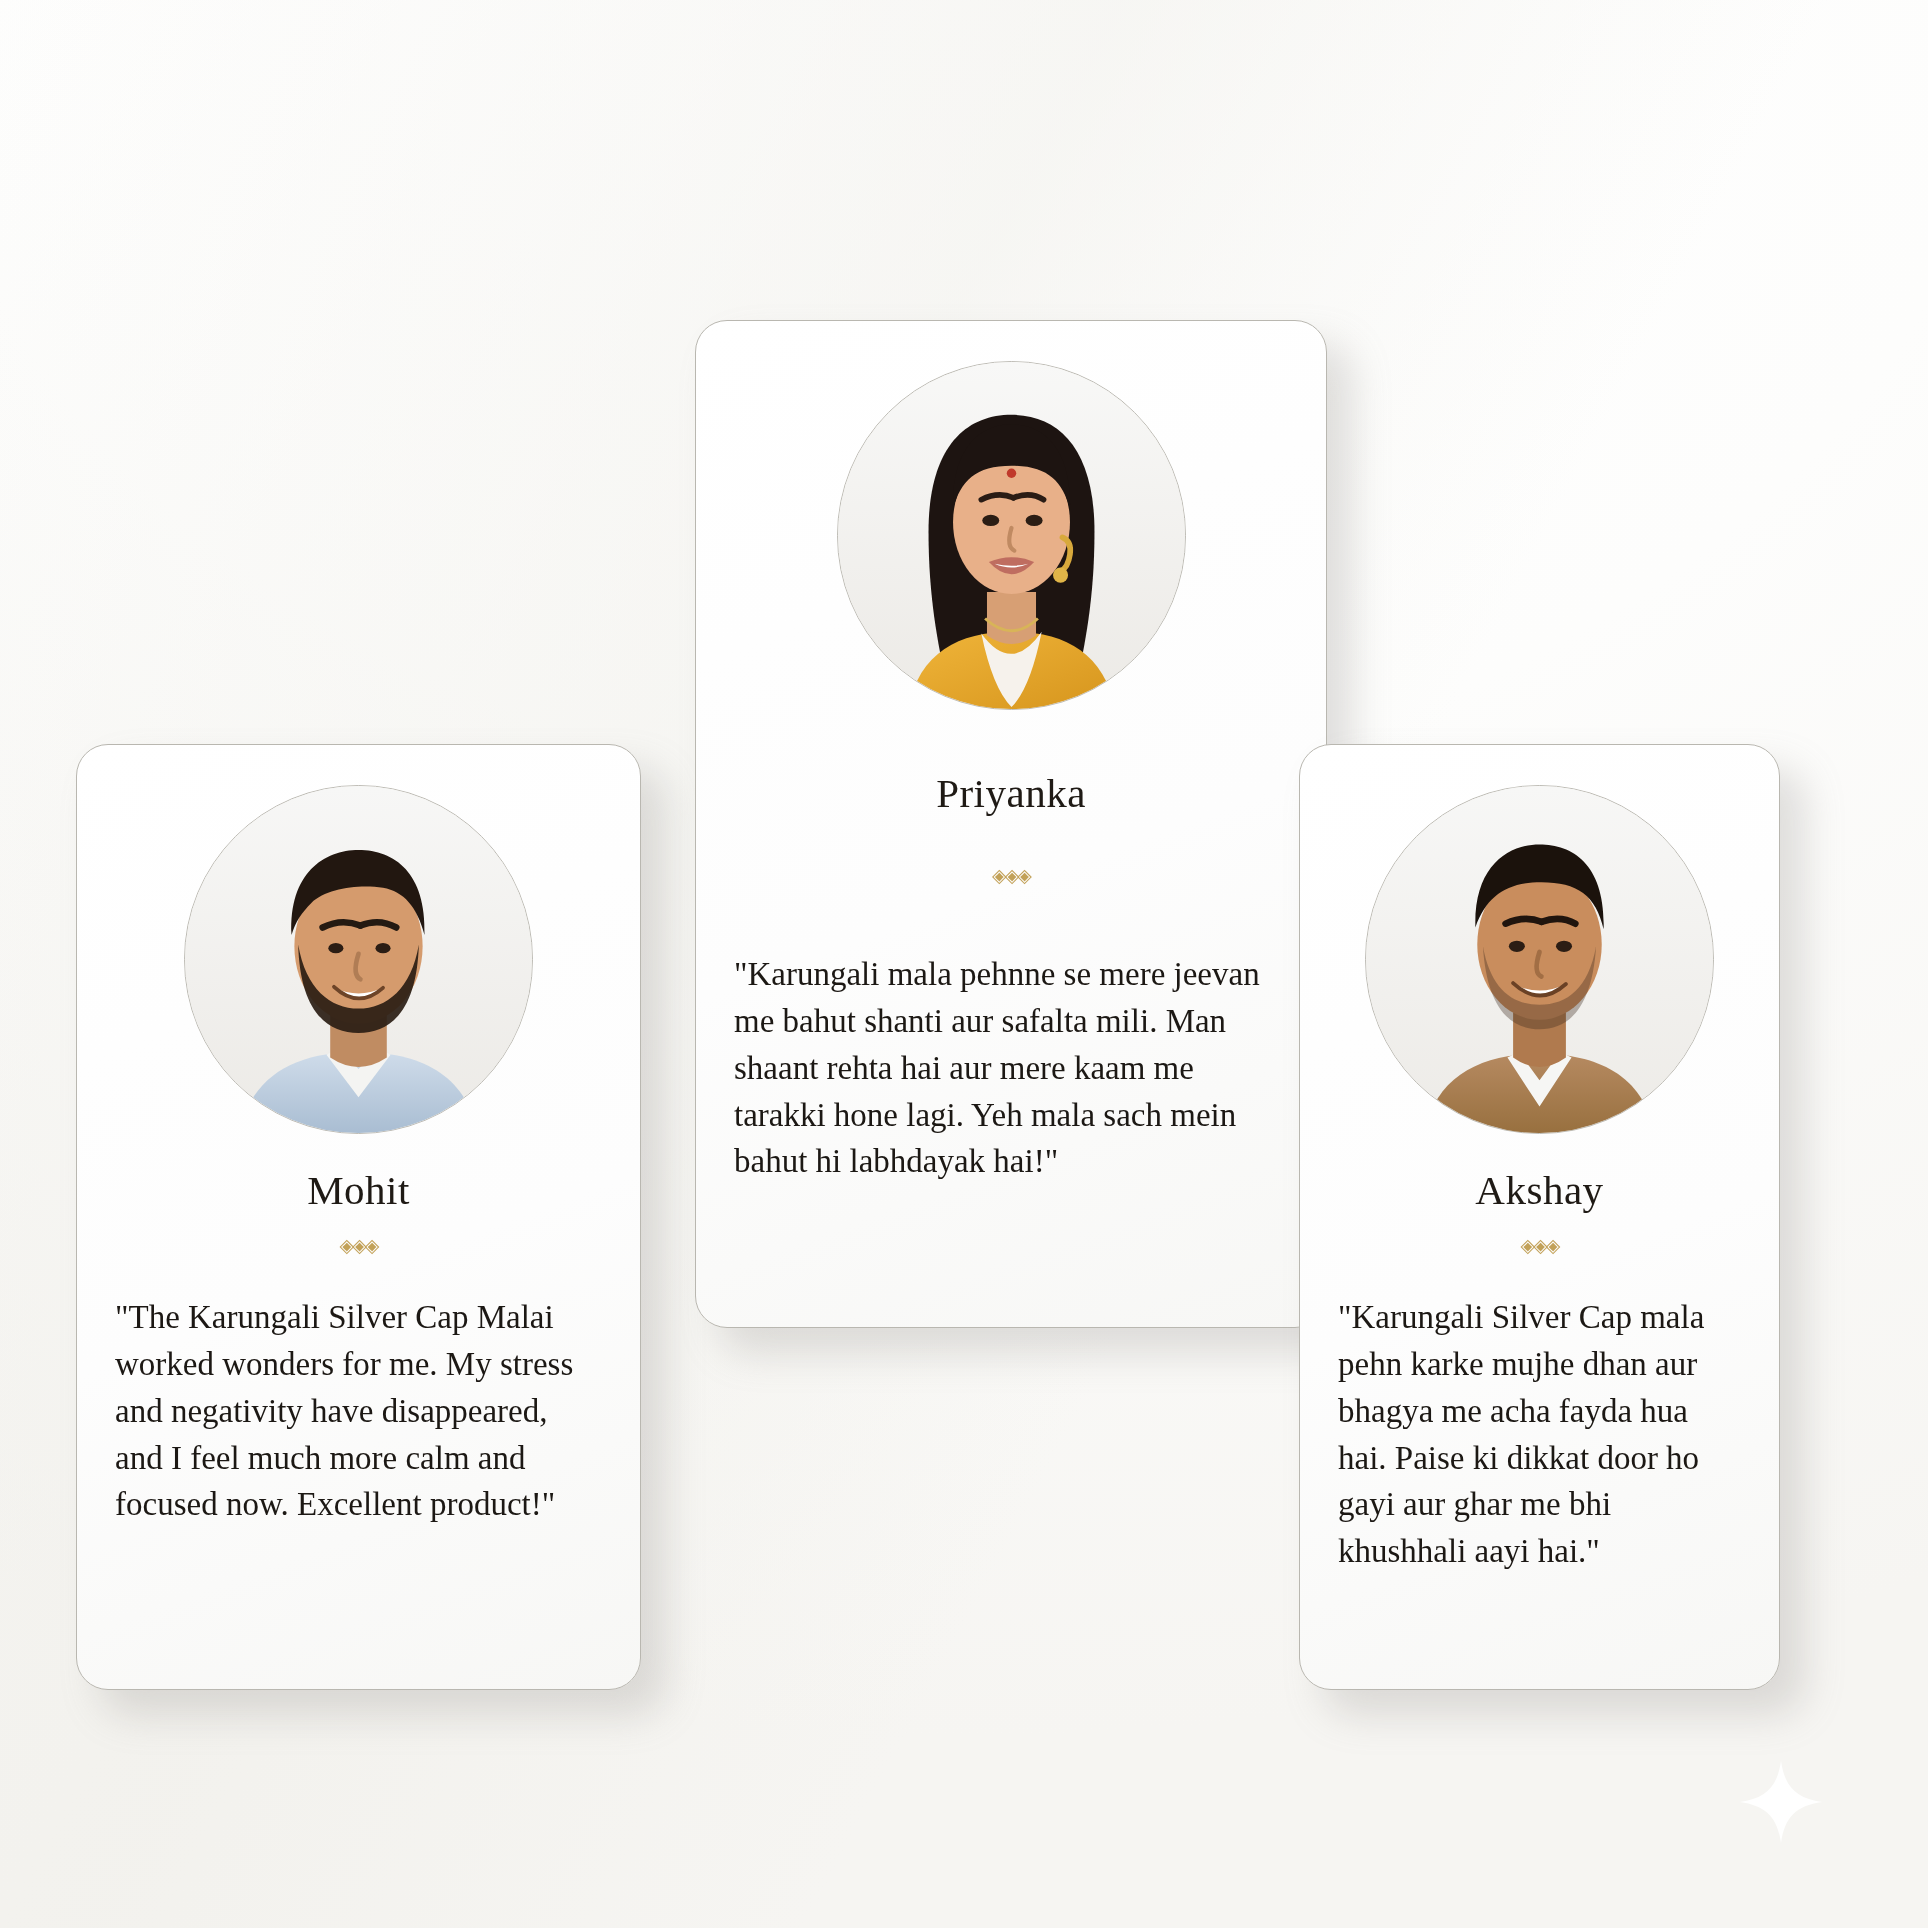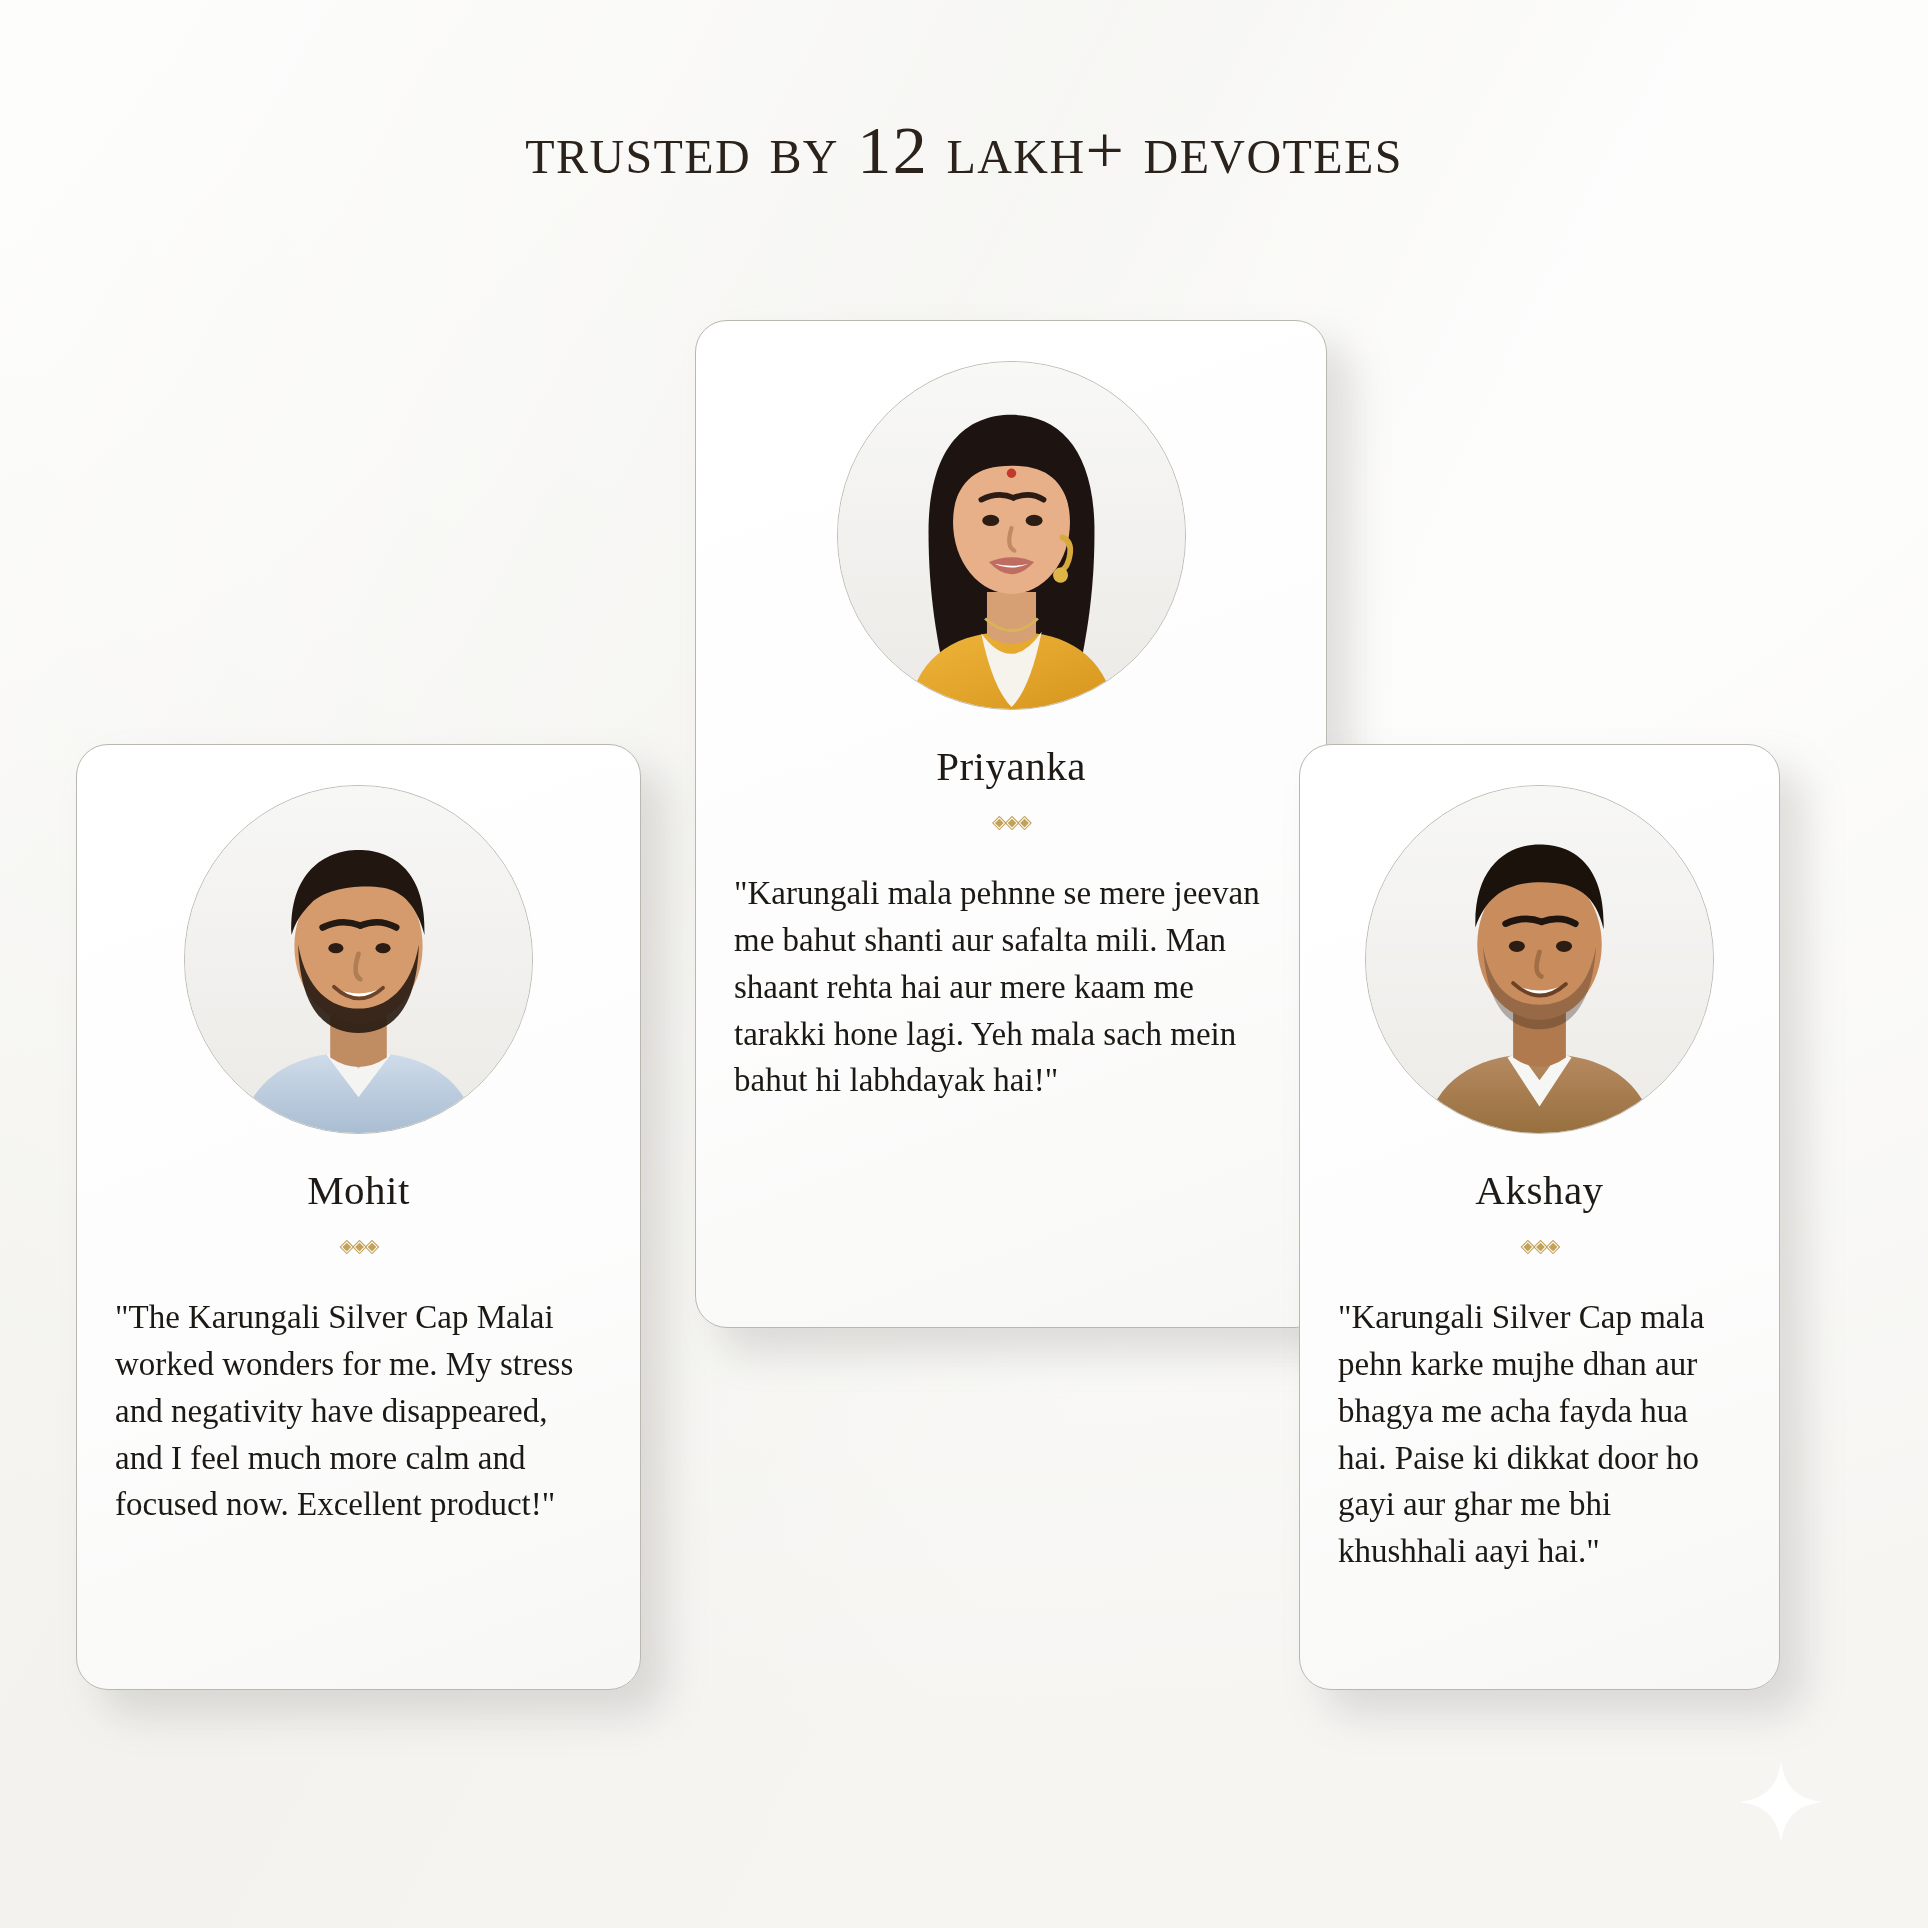--- a/index.html
+++ b/index.html
@@ -70,20 +70,21 @@
     left: 76px;
     top: 744px;
     width: 565px;
     height: 946px;
   }
   .card-priyanka {
     left: 695px;
     top: 320px;
     width: 632px;
     height: 1008px;
+    gap: 27px;
   }
   .card-akshay {
     left: 1299px;
     top: 744px;
     width: 481px;
     height: 946px;
   }
 
   .avatar {
     width: 347px;
@@ -153,21 +154,20 @@
     width: 90px;
     height: 90px;
     pointer-events: none;
   }
 </style>
 </head>
 <body>
 
 <div class="stage">
 
-  <div class="page-title">Trusted by 12 lakh+ devotees</div>
 
   <div class="cards">
 
     <div class="card card-mohit">
       <div class="avatar">
         <svg viewBox="0 0 368 368" xmlns="http://www.w3.org/2000/svg">
           <defs>
             <linearGradient id="bgM" x1="0" y1="0" x2="0" y2="1">
               <stop offset="0%" stop-color="#f7f7f6"></stop>
               <stop offset="100%" stop-color="#eceae6"></stop>

